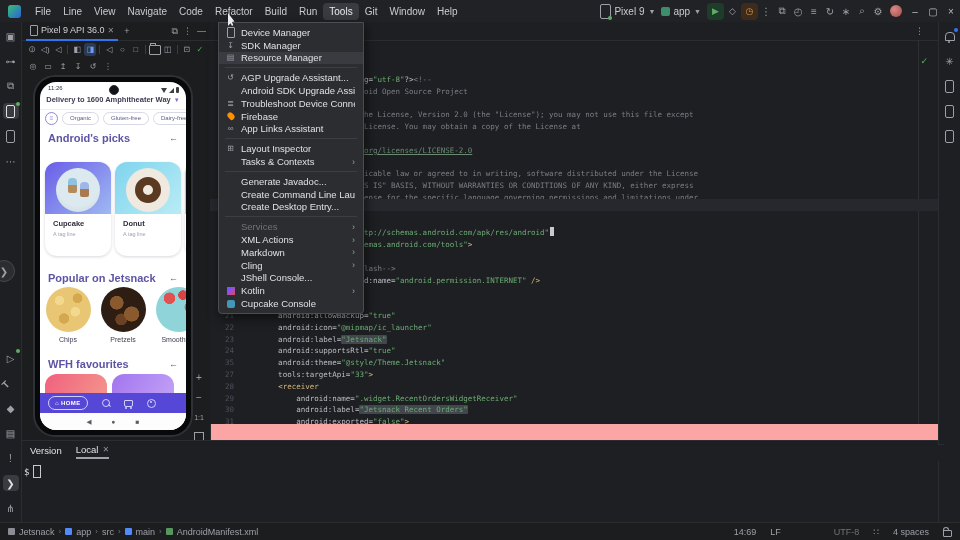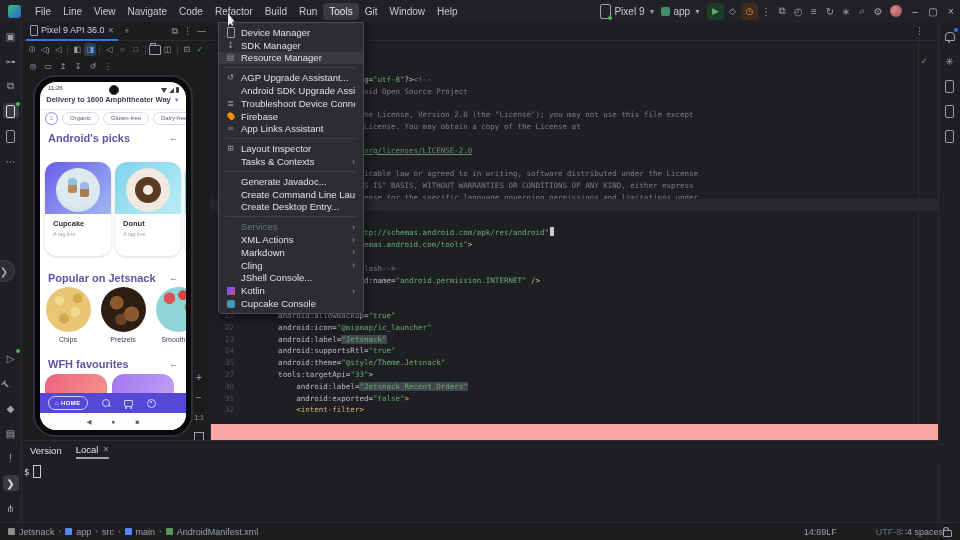--- a/index.html
+++ b/index.html
@@ -136,21 +136,21 @@
   #termhead{height:18px;display:flex;align-items:center;font-size:9.5px;gap:14px;padding-left:8px;}
   #termtab{display:flex;align-items:center;gap:4px;height:100%;border-bottom:2px solid #a0a3ab;box-sizing:border-box;color:#dfe1e5;}
   #termbody{padding:6px 0 0 2px;font-family:"DejaVu Sans Mono",monospace;font-size:9px;color:#dfe1e5;display:flex;gap:4px;align-items:center;}
   .tcursor{width:6px;height:11px;border:1px solid #c8cacf;}
   
   #statusbar{position:absolute;left:0;top:522px;width:960px;height:18px;background:#1b1d1f;border-top:1px solid #2b2d30;
              display:flex;align-items:center;font-size:9px;color:#9da0a8;padding:0 8px;box-sizing:border-box;}
   .bc{display:flex;align-items:center;gap:4px;margin-right:4px;white-space:nowrap;}
   .bcsep{color:#6f737a;font-size:8px;margin-right:4px;}
   .bcic{width:7px;height:7px;border-radius:1px;}
-  #sb-right{margin-left:auto;display:flex;}
+  #sb-right{margin-left:auto;display:flex;gap:14px;}
   .dim{color:#6f737a;margin-left:39px;}
   .lockico{width:7px;height:5px;border:1px solid #9da0a8;border-radius:1px;position:relative;margin-top:3px;}
   .lockico:before{content:"";position:absolute;left:-1px;top:-4px;width:4px;height:3px;border:1px solid #9da0a8;border-bottom:none;border-radius:3px 3px 0 0;}
   
   #toolsmenu{position:absolute;left:218px;top:22px;width:144px;background:#2b2d30;border:1px solid #4a4d52;
              border-radius:0 0 4px 4px;box-shadow:2px 4px 12px rgba(0,0,0,.55);z-index:40;padding:3px 0;font-size:9.5px;}
   .tmi{height:12.8px;display:flex;align-items:center;gap:5px;padding:0 8px 0 6px;color:#dfe1e5;white-space:nowrap;}
   .tmi.hov{background:#393b40;}
   .tmi.dis{color:#6f737a;}
   .tmi .lab{flex:1;overflow:hidden;}
@@ -427,20 +427,22 @@
         <div class="ln"><span class="gut">17</span><span class="seg-c">                           lash--&gt;</span></div>
         <div class="ln"><span class="gut">18</span><span class="seg-p">    </span><span class="seg-t">&lt;uses-permission</span><span class="seg-p"> android:name=</span><span class="seg-s">"android.permission.INTERNET"</span><span class="seg-p"> </span><span class="seg-t">/&gt;</span></div>
         <div class="ln"><span class="gut">19</span></div>
         <div class="ln"><span class="gut">20</span><span class="seg-p">    </span><span class="seg-t">&lt;application</span></div>
         <div class="ln"><span class="gut">21</span><span class="seg-p">        android:allowBackup=</span><span class="seg-s">"true"</span></div>
         <div class="ln"><span class="gut">22</span><span class="gbadge"></span><span class="seg-p">        android:icon=</span><span class="seg-s">"@mipmap/ic_launcher"</span></div>
         <div class="ln"><span class="gut">23</span><span class="seg-p">        android:label=</span><span class="seg-sh">"Jetsnack"</span></div>
         <div class="ln"><span class="gut">24</span><span class="seg-p">        android:supportsRtl=</span><span class="seg-s">"true"</span></div>
         <div class="ln"><span class="gut">35</span><span class="seg-p">        android:theme=</span><span class="seg-s">"@style/Theme.Jetsnack"</span></div>
         <div class="ln"><span class="gut">27</span><span class="seg-p">        tools:targetApi=</span><span class="seg-s">"33"</span><span class="seg-t">&gt;</span></div>
+        <div class="ln"><span class="gut">28</span><span class="seg-p">        </span><span class="seg-t">&lt;receiver</span></div>
+        <div class="ln"><span class="gut">29</span><span class="seg-p">            android:name=</span><span class="seg-s">".widget.RecentOrdersWidgetReceiver"</span></div>
         <div class="ln"><span class="gut">30</span><span class="seg-p">            android:label=</span><span class="seg-sh">"Jetsnack Recent Orders"</span></div>
         <div class="ln"><span class="gut">31</span><span class="seg-p">            android:exported=</span><span class="seg-s">"false"</span><span class="seg-t">&gt;</span></div>
         <div class="ln"><span class="gut">32</span><span class="seg-p">            </span><span class="seg-t">&lt;intent-filter&gt;</span></div>
       </div>
   </div>
 
   <div id="edtabs">
       <span class="edtab on">Text</span>
       <span class="edtab">Merged Manifest</span>
     </div>

